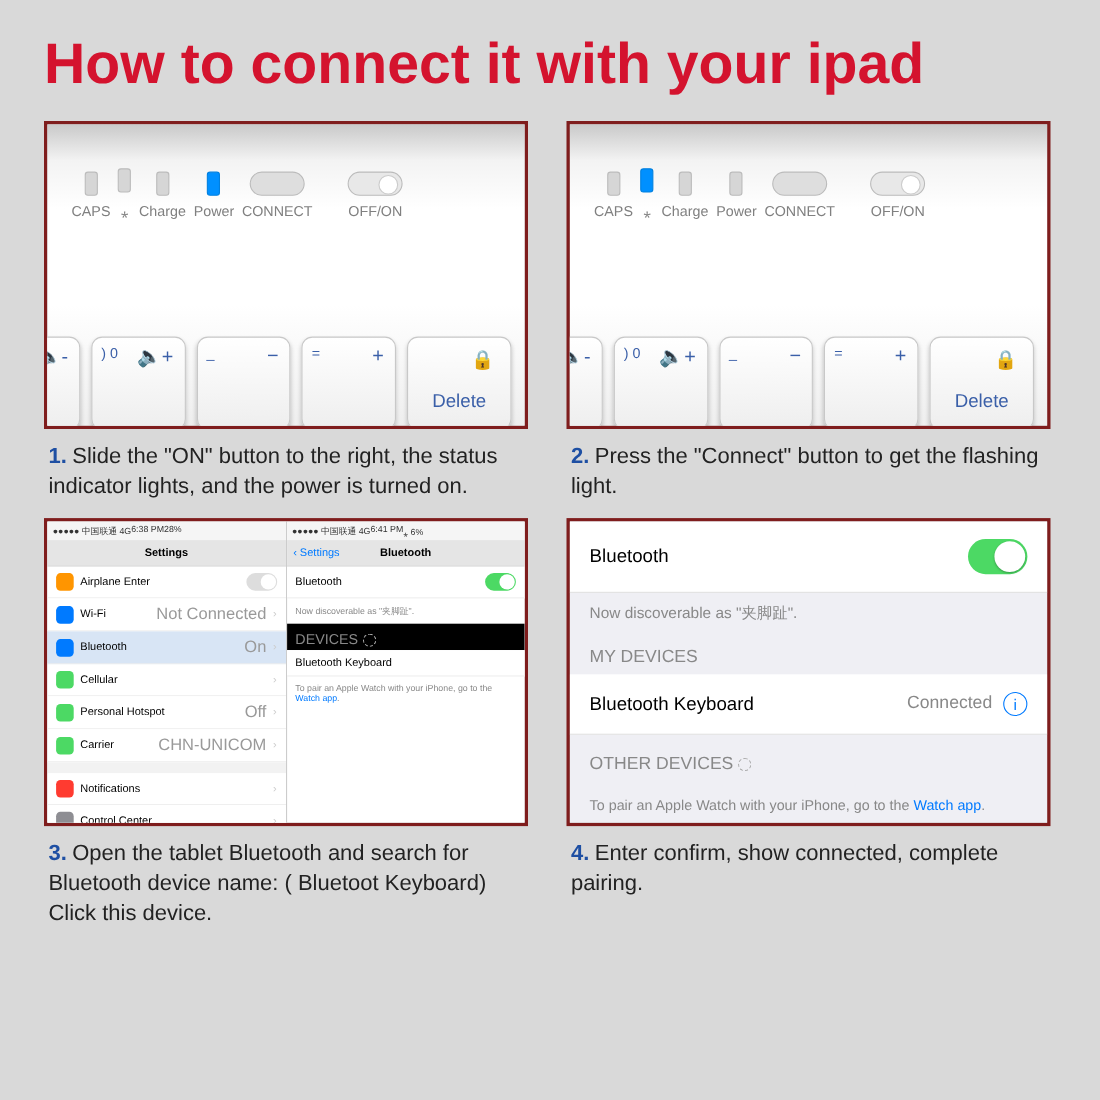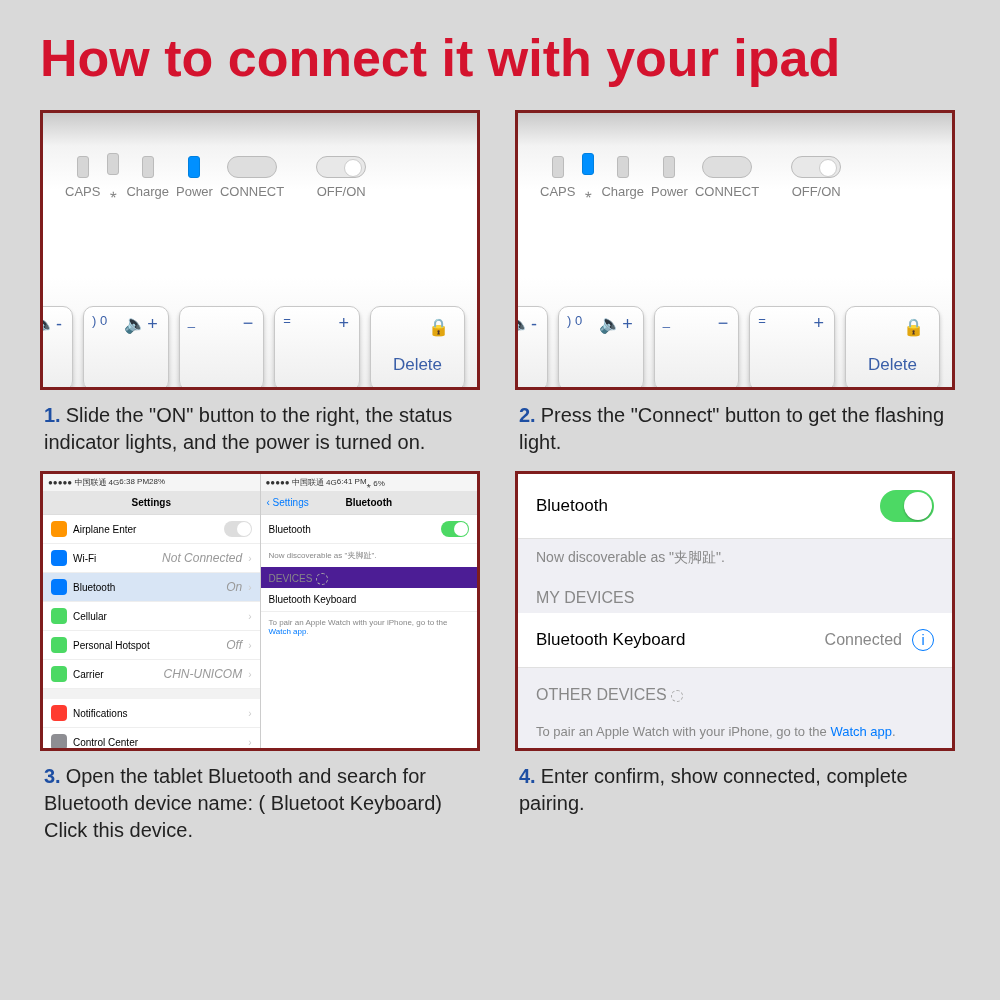--- a/index.html
+++ b/index.html
@@ -74,23 +74,23 @@
   
   .ios3 { display:flex; width:100%; height:100%; background:#fff; font-size:10px;}
   .ios-col { flex:1; display:flex; flex-direction:column;}
   .statusbar { display:flex; justify-content:flex-start; padding:3px 5px; font-size:8px; color:#333; background:#f5f5f5;}
   .navbar { text-align:center; padding:6px; font-weight:bold; background:#e5e5e5; border-bottom:1px solid #ddd; position:relative;}
   .navbar .back { position:absolute; left:6px; color:#007aff; font-weight:normal;}
   .row { display:flex; align-items:center; padding:6px 8px; border-bottom:1px solid #eee; gap:6px; background:#fff;}
   .row.sel { background:#d8e5f5;}
   .row .ricon { width:16px;height:16px;border-radius:4px; flex-shrink:0;}
   .row .rlabel { flex:1;}
-  .row .rval { color:#999; font-size:12px;font-style:italic;}
+  .row .rval { color:#999; font-size:15px;}
   .row .chev { color:#ccc;}
-  .hdr { padding:6px 8px 3px; color:#888; font-size:10px; background:#4c1d95;}
+  .hdr { padding:6px 8px 3px; color:#888; font-size:13px; background:#000000;}
   .toggle { width:28px;height:16px;border-radius:8px;background:#4cd964;position:relative;}
   .toggle::after{content:'';position:absolute;right:1px;top:1px;width:14px;height:14px;background:#fff;border-radius:50%;}
   .note { padding:6px 8px; font-size:8px; color:#888;}
   .note a{color:#007aff; text-decoration:none;}
   
   .ios4 { width:100%;height:100%;background:#efeff4; font-size:17px; display:flex; flex-direction:column;}
   .ios4 .row4 { display:flex; align-items:center; justify-content:space-between; padding:16px 18px; background:#fff; border-bottom:1px solid #e0e0e0;}
   .ios4 .toggle4 { width:54px;height:32px;border-radius:16px;background:#4cd964;position:relative;}
   .ios4 .toggle4::after{content:'';position:absolute;right:2px;top:2px;width:28px;height:28px;background:#fff;border-radius:50%;box-shadow:0 1px 2px rgba(0,0,0,.3);}
   .ios4 .sub4 { padding:10px 18px 4px; color:#888; font-size:14px;}

